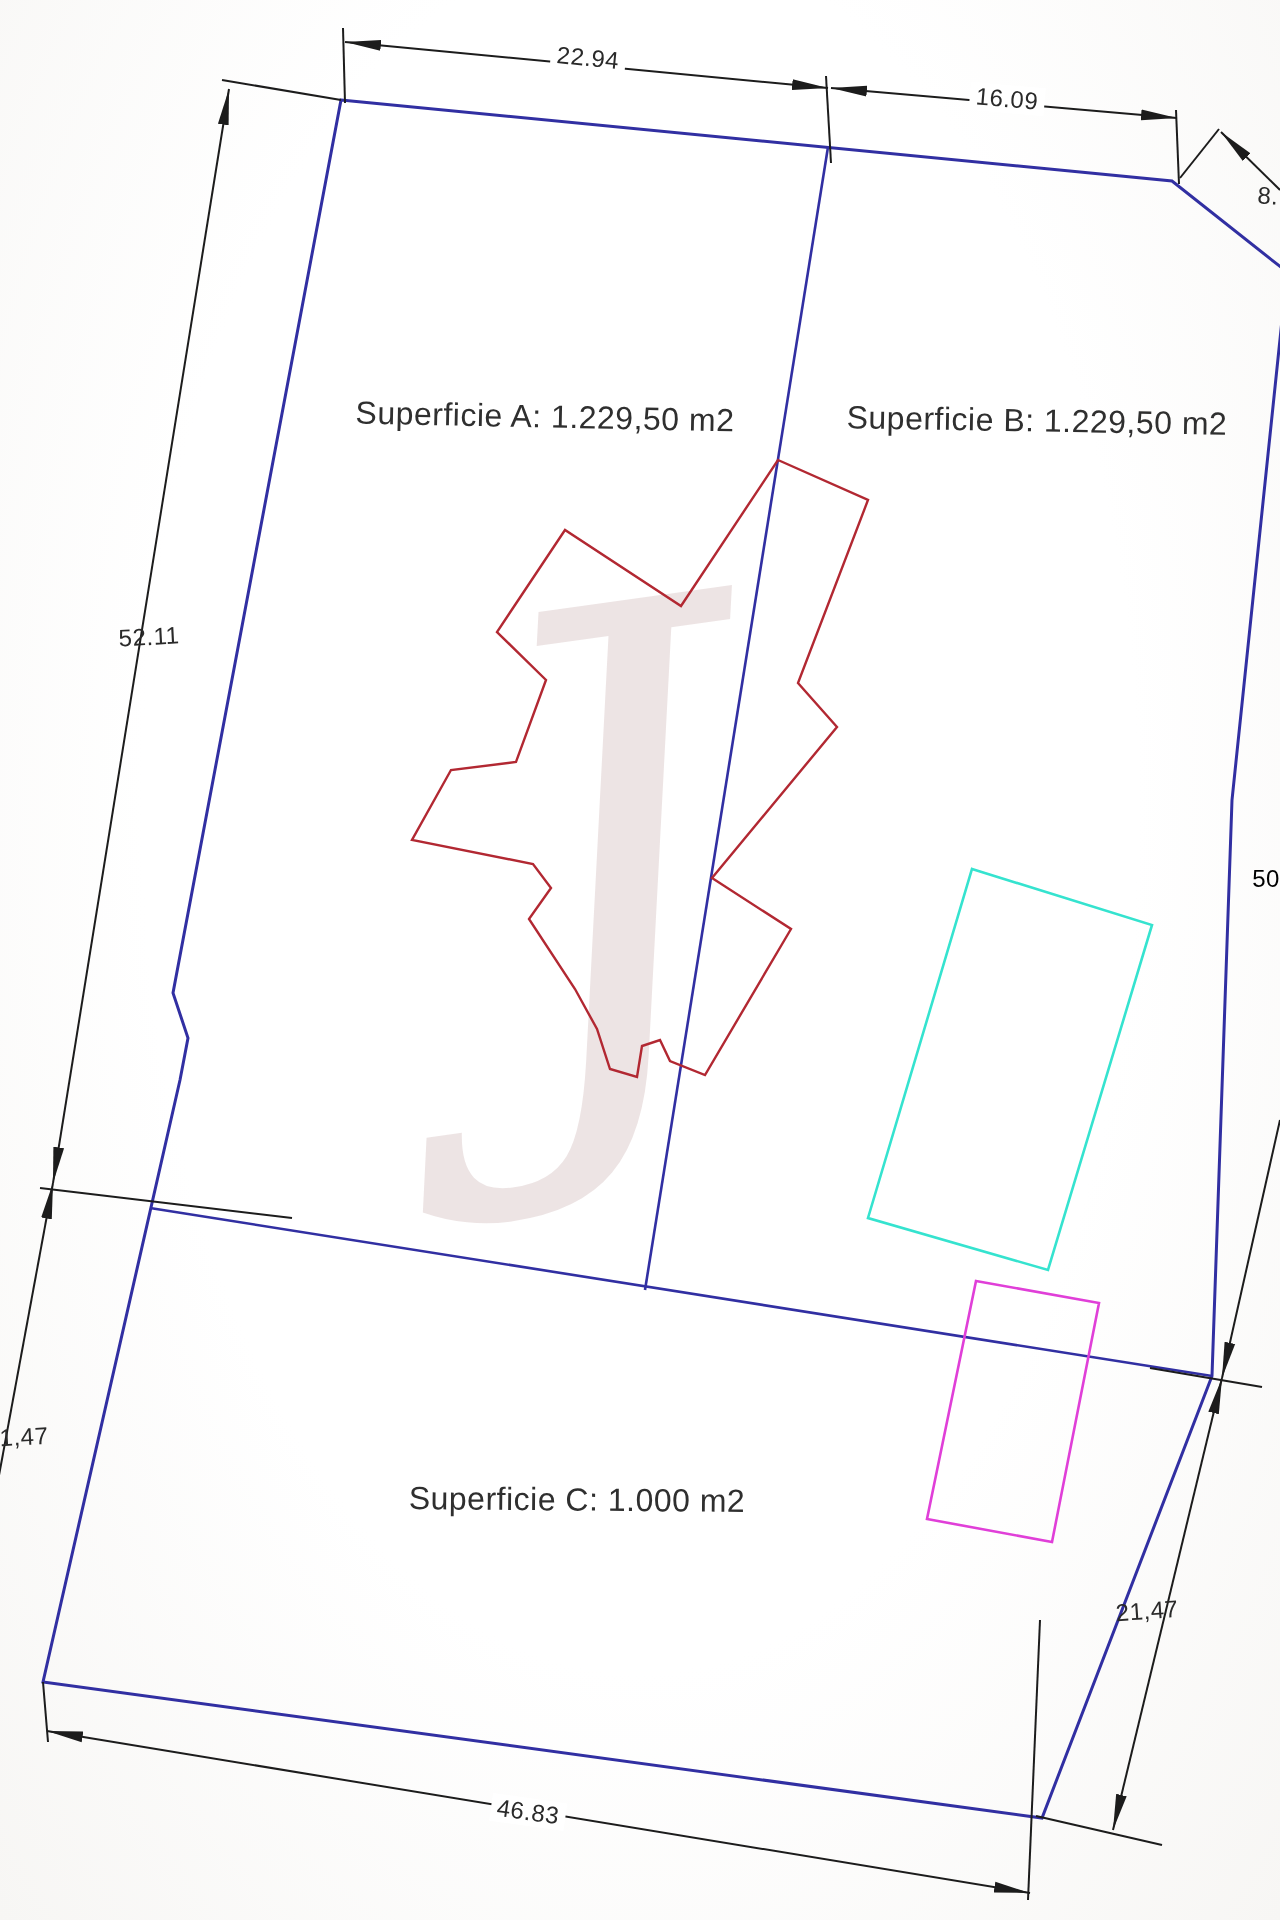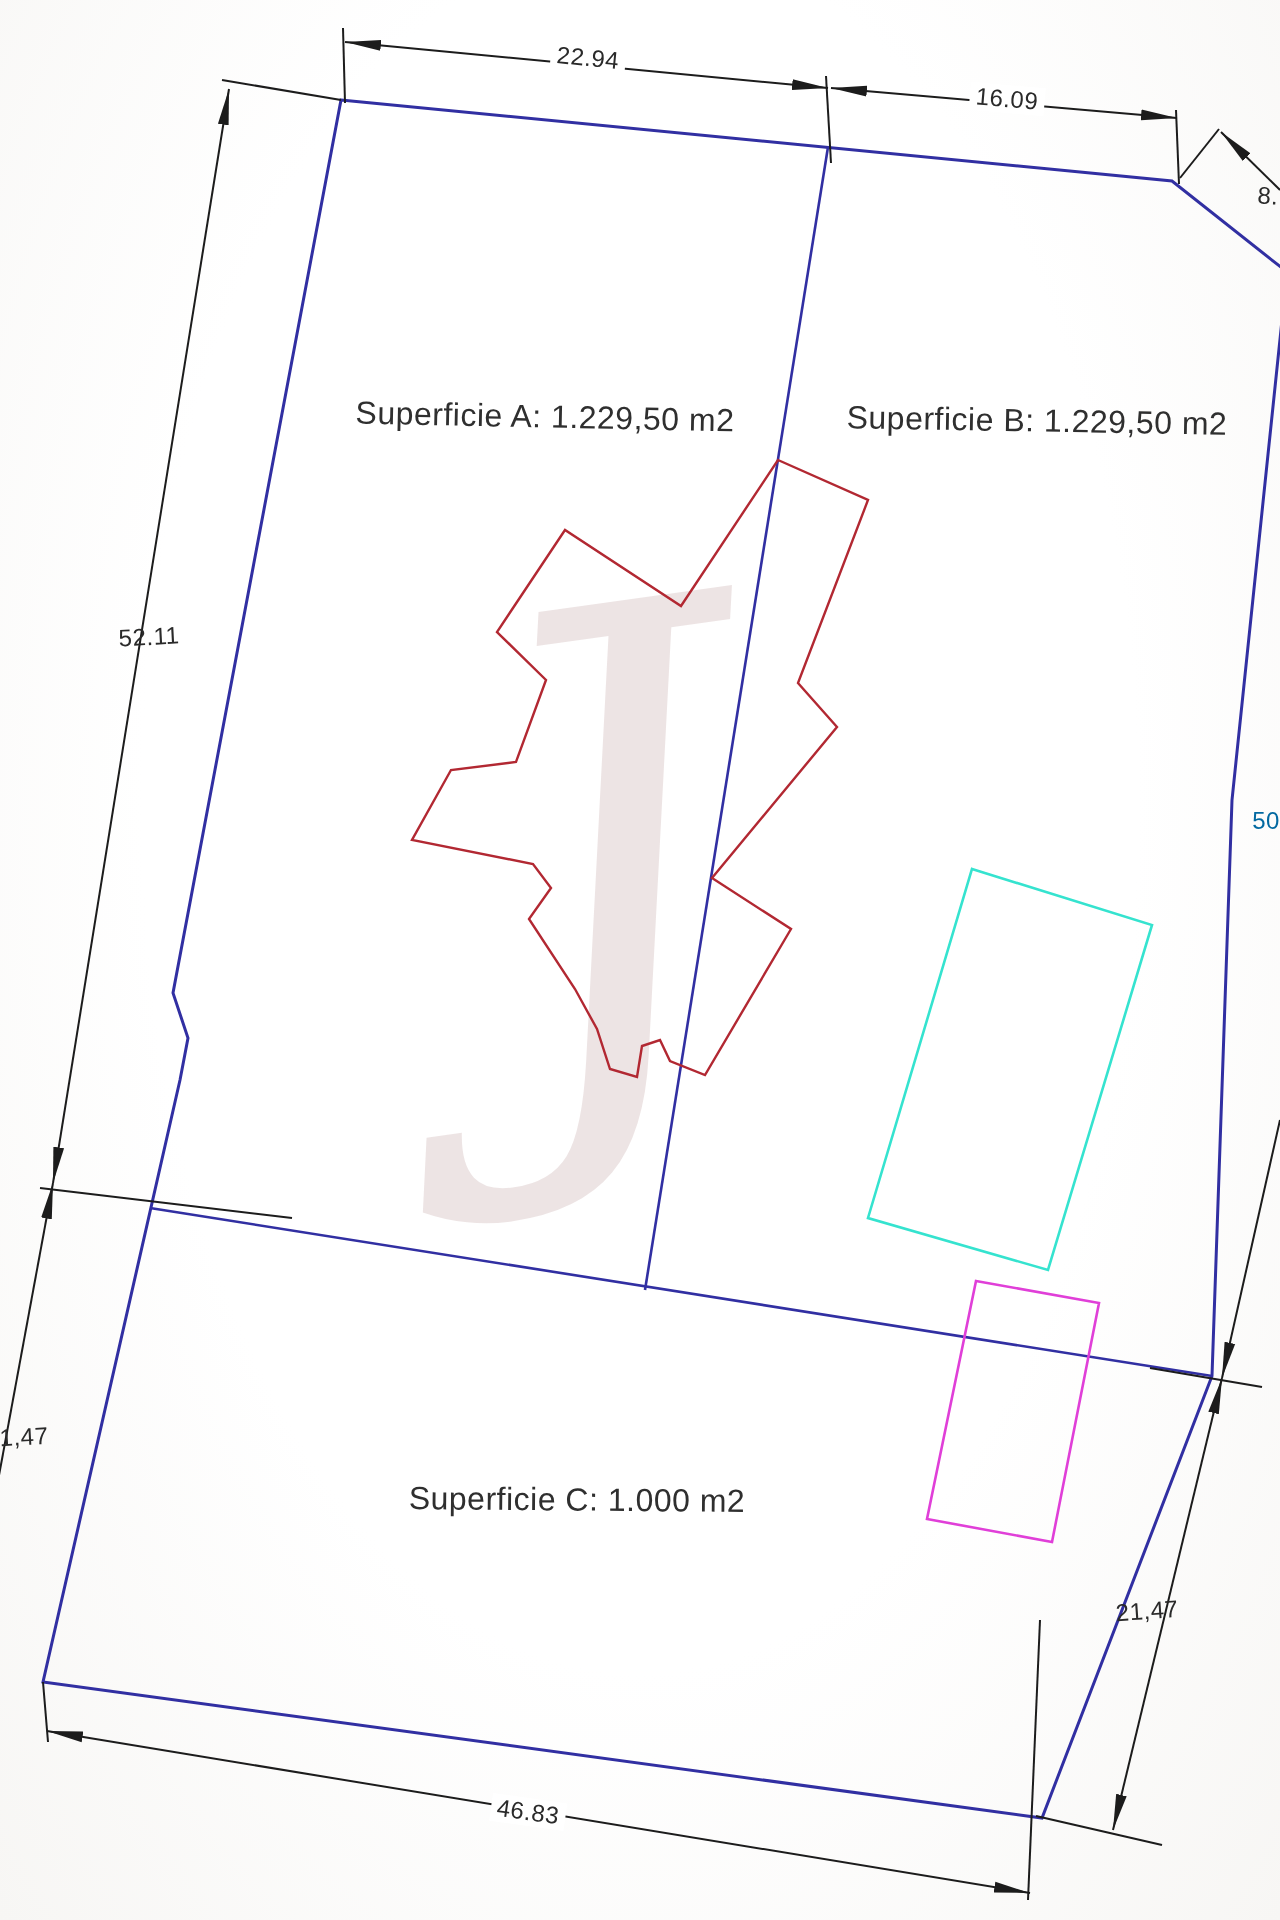--- a/index.html
+++ b/index.html
@@ -69,19 +69,19 @@
 
   <div class="area-label" style="left: 1037px; top: 421px; transform: translate(-50%, -50%) rotate(1deg); color: rgb(47, 47, 47);">Superficie B: 1.229,50 m2</div>
 
   <div class="area-label" style="left: 577px; top: 1500px; transform: translate(-50%, -50%) rotate(0.5deg); color: rgb(47, 47, 47);">Superficie C: 1.000 m2</div>
 
   <div id="dim-labels">
       <div class="dim-label halo" style="left: 588px; top: 58px; transform: translate(-50%, -50%) rotate(5.5deg); color: rgb(42, 42, 42); background: rgb(255, 255, 255);">22.94</div>
       <div class="dim-label halo" style="left: 1007px; top: 99px; transform: translate(-50%, -50%) rotate(5deg); color: rgb(42, 42, 42); background: rgb(255, 255, 255);">16.09</div>
       <div class="dim-label" style="left: 1268px; top: 196px; transform: translate(-50%, -50%) rotate(4deg); color: rgb(42, 42, 42);">8.</div>
       <div class="dim-label" style="left: 149px; top: 637px; transform: translate(-50%, -50%) rotate(-3deg); color: rgb(42, 42, 42);">52.11</div>
-      <div class="dim-label" style="left: 1266px; top: 821px; transform: translate(-50%, -50%) rotate(0deg); color: #0369a1;">50</div>
+      <div class="dim-label" style="left: 1266px; top: 879px; transform: translate(-50%, -50%) rotate(0deg); color: #000000;">50</div>
       <div class="dim-label" style="left: 24px; top: 1437px; transform: translate(-50%, -50%) rotate(-3deg); color: rgb(42, 42, 42);">1,47</div>
       <div class="dim-label" style="left: 1147px; top: 1611px; transform: translate(-50%, -50%) rotate(-4deg); color: rgb(42, 42, 42);">21,47</div>
       <div class="dim-label halo" style="left: 528px; top: 1812px; transform: translate(-50%, -50%) rotate(8deg); color: rgb(42, 42, 42); background: rgb(255, 255, 255);">46.83</div>
     </div>
 
 </div>
 
 </body></html>

